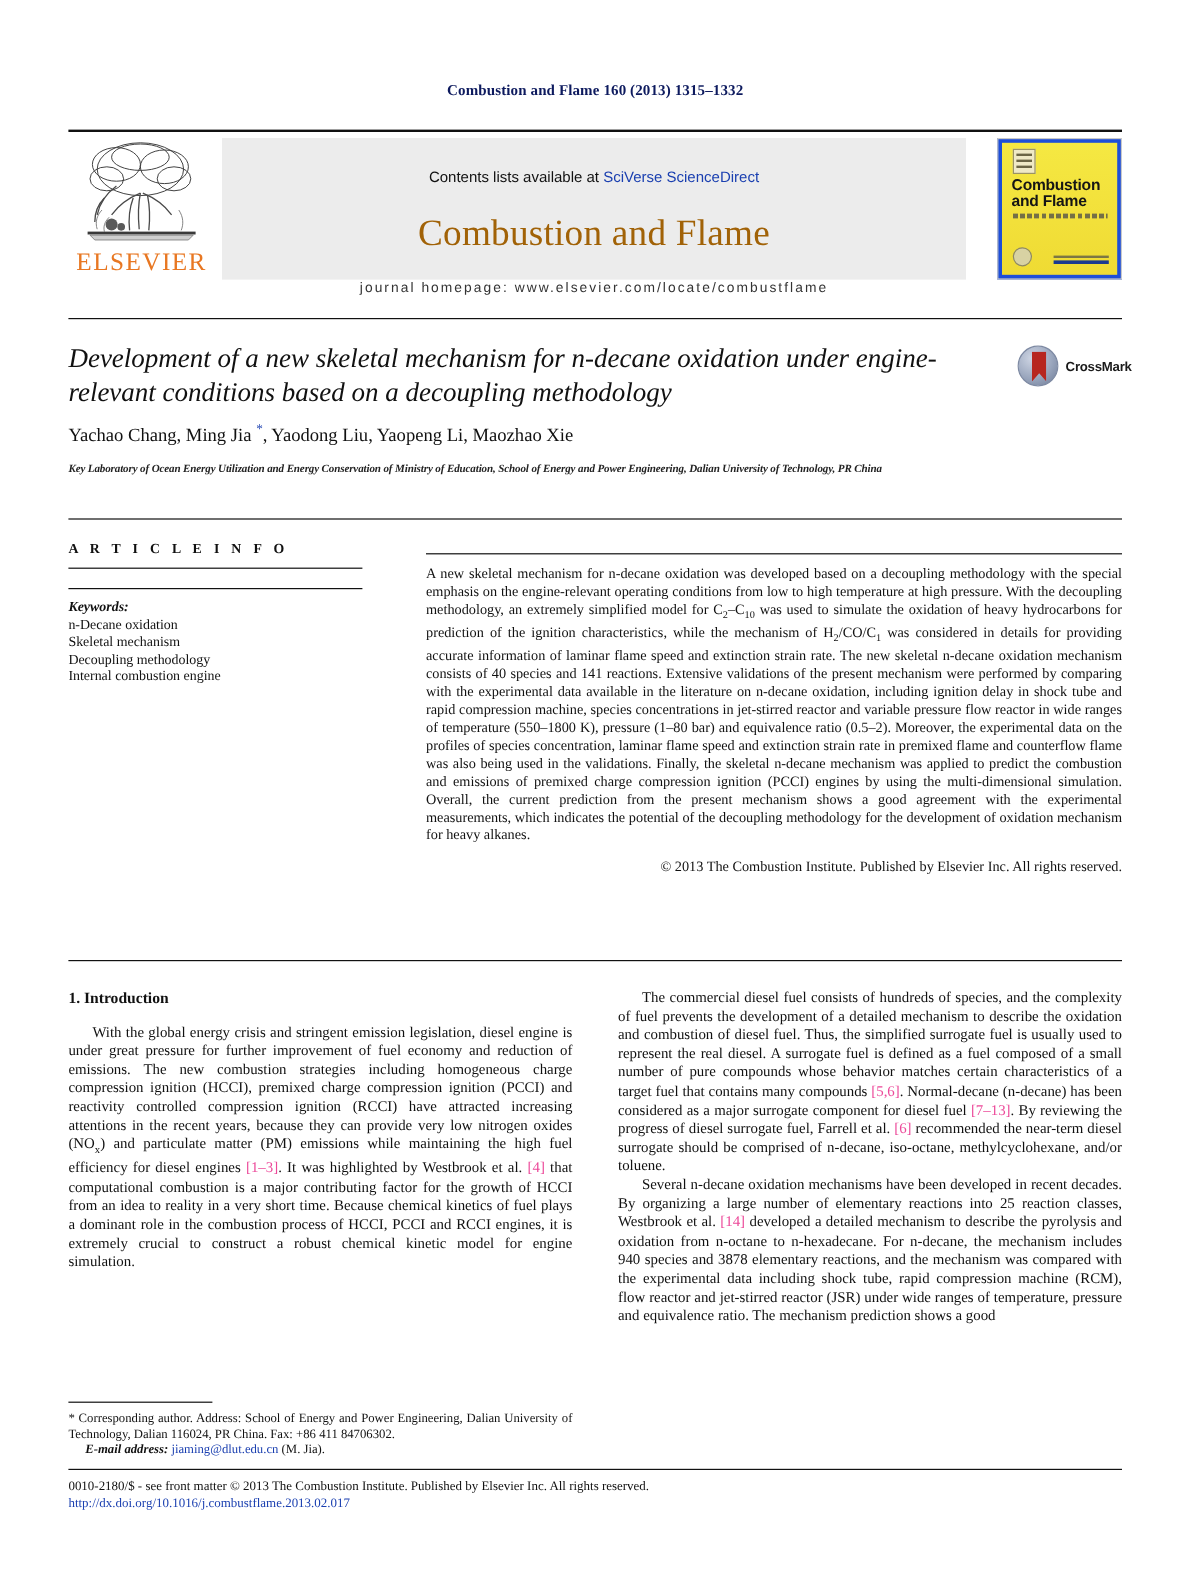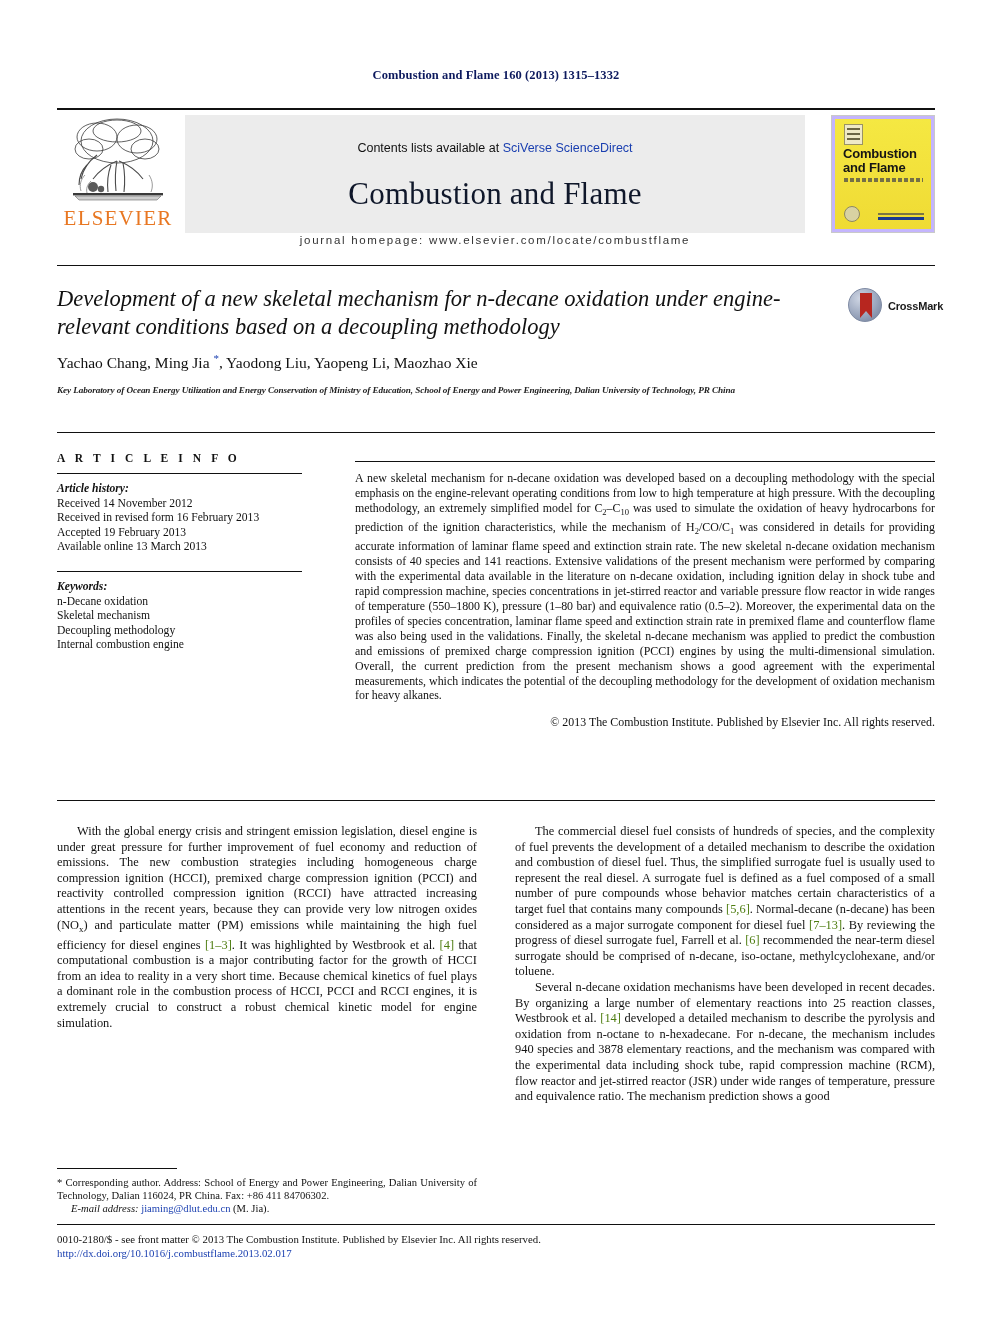--- a/index.html
+++ b/index.html
@@ -81,38 +81,38 @@
     color: #111;
   }
   .contents-line a {
     color: #1a3fb0;
     text-decoration: none;
   }
   .journal-name {
     margin-top: 21px;
     font-family: "Liberation Serif", serif;
     font-size: 31px;
-    color: #0f172a;
+    color: #a16207;
     letter-spacing: 0.2px;
   }
   .homepage-line {
     margin-top: 22px;
     font-family: "Liberation Sans", sans-serif;
     font-size: 11.5px;
     letter-spacing: 1.7px;
     color: #333;
   }
 
   .cover-thumb {
     position: absolute;
     right: 0px; top: 5px;
     width: 104px;
     height: 118px;
     border: 1px solid #c9c9c9;
-    background: #c4b5fd;
+    background: #1d4ed8;
     box-sizing: border-box;
     padding: 3px;
   }
   .cover-inner {
     width: 100%;
     height: 100%;
     background: linear-gradient(180deg,#f5e842 0%, #f2e03a 60%, #efdb33 100%);
     position: relative;
     box-sizing: border-box;
   }
@@ -317,40 +317,40 @@
   }
   .body-col.left { left: 57px; }
   .body-col.right { left: 515px; }
   .body-col h2 {
     margin: 0 0 13px 0;
     font-size: 13px;
     font-weight: bold;
   }
   .body-col p { margin: 0; text-indent: 20px; }
   .body-col p + p { margin-top: 0; }
-  .ref { color: #4d7c0f; }
+  .ref { color: #ec4899; }
 
   
   .footnote-rule {
     position: absolute;
     left: 57px; top: 1168px;
     width: 120px;
     border-top: 1px solid #111;
   }
   .footnote {
     position: absolute;
     left: 57px; top: 1176px;
     width: 420px;
     font-family: "Liberation Serif", serif;
     font-size: 10.6px;
     line-height: 13.2px;
     text-align: justify;
     color: #111;
   }
-  .footnote .em { font-style: italic; font-weight:normal;}
+  .footnote .em { font-style: italic; font-weight:bold;}
   .footnote a { color: #1a3fb0; text-decoration: none; }
 
   
   .bottom-rule {
     position: absolute;
     left: 57px; top: 1224px;
     width: 878px;
     border-top: 1px solid #111;
   }
   .bottom-matter {
@@ -451,46 +451,40 @@
   </div>
 
   <div class="authors">Yachao Chang, Ming Jia <sup>*</sup>, Yaodong Liu, Yaopeng Li, Maozhao Xie</div>
   <div class="affiliation">Key Laboratory of Ocean Energy Utilization and Energy Conservation of Ministry of Education, School of Energy and Power Engineering, Dalian University of Technology, PR China</div>
 
   <div class="info-rule"></div>
 
   <div class="col-info">
     <div class="sec-head">A R T I C L E    I N F O</div>
     <div class="thin-rule"></div>
-    <div class="info-block">
-      <div class="lbl">Article history:</div>
-      <div>Received 14 November 2012</div>
-      <div>Received in revised form 16 February 2013</div>
-      <div>Accepted 19 February 2013</div>
-      <div>Available online 13 March 2013</div>
-    </div>
     <div class="kw-rule"></div>
     <div class="info-block">
       <div class="lbl">Keywords:</div>
       <div>n-Decane oxidation</div>
       <div>Skeletal mechanism</div>
       <div>Decoupling methodology</div>
       <div>Internal combustion engine</div>
     </div>
   </div>
 
   <div class="col-abs">
     <div class="abs-rule"></div>
     <div class="abstract-text">A new skeletal mechanism for n-decane oxidation was developed based on a decoupling methodology with the special emphasis on the engine-relevant operating conditions from low to high temperature at high pressure. With the decoupling methodology, an extremely simplified model for C<sub>2</sub>–C<sub>10</sub> was used to simulate the oxidation of heavy hydrocarbons for prediction of the ignition characteristics, while the mechanism of H<sub>2</sub>/CO/C<sub>1</sub> was considered in details for providing accurate information of laminar flame speed and extinction strain rate. The new skeletal n-decane oxidation mechanism consists of 40 species and 141 reactions. Extensive validations of the present mechanism were performed by comparing with the experimental data available in the literature on n-decane oxidation, including ignition delay in shock tube and rapid compression machine, species concentrations in jet-stirred reactor and variable pressure flow reactor in wide ranges of temperature (550–1800 K), pressure (1–80 bar) and equivalence ratio (0.5–2). Moreover, the experimental data on the profiles of species concentration, laminar flame speed and extinction strain rate in premixed flame and counterflow flame was also being used in the validations. Finally, the skeletal n-decane mechanism was applied to predict the combustion and emissions of premixed charge compression ignition (PCCI) engines by using the multi-dimensional simulation. Overall, the current prediction from the present mechanism shows a good agreement with the experimental measurements, which indicates the potential of the decoupling methodology for the development of oxidation mechanism for heavy alkanes.</div>
     <div class="abstract-copy">© 2013 The Combustion Institute. Published by Elsevier Inc. All rights reserved.</div>
   </div>
 
   <div class="body-rule"></div>
 
   <div class="body-col left">
+    <h2>1. Introduction</h2>
     <p>With the global energy crisis and stringent emission legislation, diesel engine is under great pressure for further improvement of fuel economy and reduction of emissions. The new combustion strategies including homogeneous charge compression ignition (HCCI), premixed charge compression ignition (PCCI) and reactivity controlled compression ignition (RCCI) have attracted increasing attentions in the recent years, because they can provide very low nitrogen oxides (NO<sub>x</sub>) and particulate matter (PM) emissions while maintaining the high fuel efficiency for diesel engines <span class="ref">[1–3]</span>. It was highlighted by Westbrook et al. <span class="ref">[4]</span> that computational combustion is a major contributing factor for the growth of HCCI from an idea to reality in a very short time. Because chemical kinetics of fuel plays a dominant role in the combustion process of HCCI, PCCI and RCCI engines, it is extremely crucial to construct a robust chemical kinetic model for engine simulation.</p>
   </div>
 
   <div class="body-col right">
     <p>The commercial diesel fuel consists of hundreds of species, and the complexity of fuel prevents the development of a detailed mechanism to describe the oxidation and combustion of diesel fuel. Thus, the simplified surrogate fuel is usually used to represent the real diesel. A surrogate fuel is defined as a fuel composed of a small number of pure compounds whose behavior matches certain characteristics of a target fuel that contains many compounds <span class="ref">[5,6]</span>. Normal-decane (n-decane) has been considered as a major surrogate component for diesel fuel <span class="ref">[7–13]</span>. By reviewing the progress of diesel surrogate fuel, Farrell et al. <span class="ref">[6]</span> recommended the near-term diesel surrogate should be comprised of n-decane, iso-octane, methylcyclohexane, and/or toluene.</p>
     <p>Several n-decane oxidation mechanisms have been developed in recent decades. By organizing a large number of elementary reactions into 25 reaction classes, Westbrook et al. <span class="ref">[14]</span> developed a detailed mechanism to describe the pyrolysis and oxidation from n-octane to n-hexadecane. For n-decane, the mechanism includes 940 species and 3878 elementary reactions, and the mechanism was compared with the experimental data including shock tube, rapid compression machine (RCM), flow reactor and jet-stirred reactor (JSR) under wide ranges of temperature, pressure and equivalence ratio. The mechanism prediction shows a good</p>
   </div>
 
   <div class="footnote-rule"></div>
   <div class="footnote">* Corresponding author. Address: School of Energy and Power Engineering, Dalian University of Technology, Dalian 116024, PR China. Fax: +86 411 84706302.<br><span style="display:inline-block;width:14px"></span><span class="em">E-mail address:</span> <a href="#">jiaming@dlut.edu.cn</a> (M. Jia).</div>

